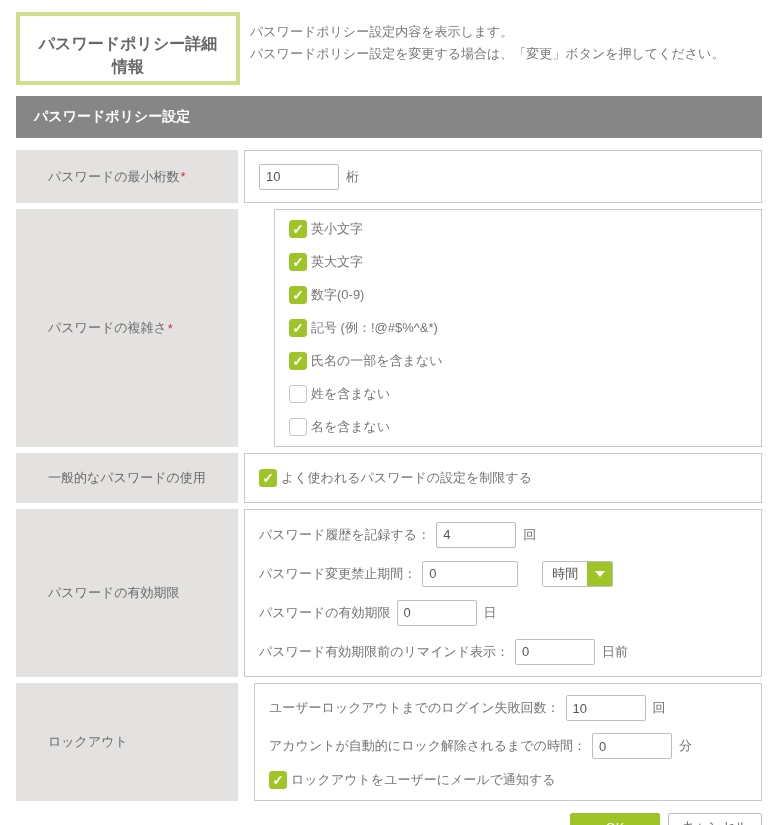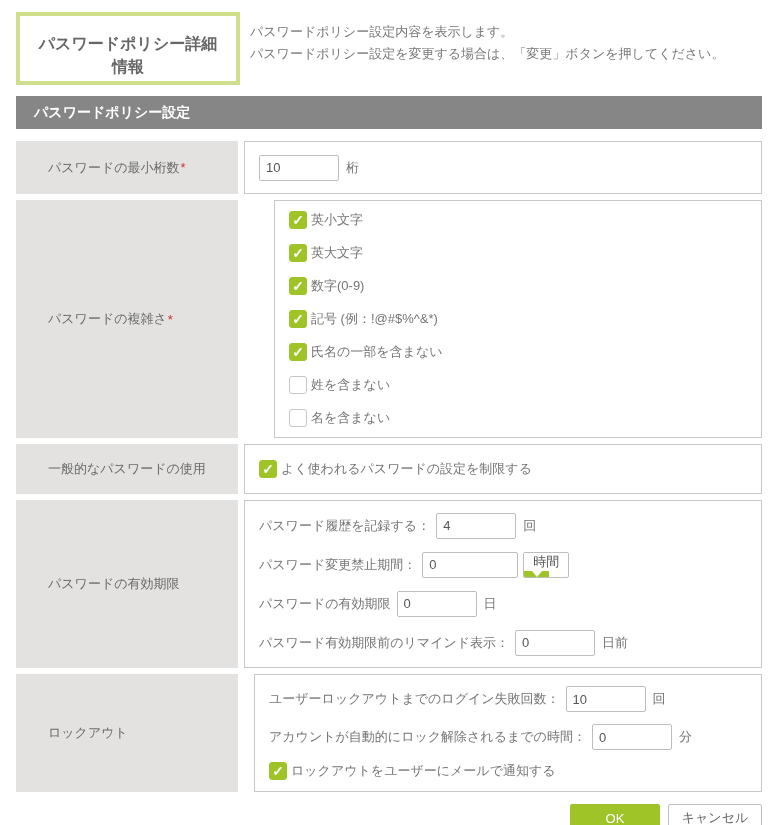--- a/index.html
+++ b/index.html
@@ -23,21 +23,21 @@
   }
   .title-box span {
     display:inline-block; max-width:186px;
     font-size:16px; font-weight:bold; color:#666;
     line-height:23px; word-break:break-all;margin-top:13px;
   }
   .description { padding:9px 0 0 10px; font-size:13px; color:#777; line-height:22px; }
 
   
   .section-header {
-    height:33px; background:#868686; color:#ffffff;
+    height:42px; background:#868686; color:#ffffff;
     font-size:14px; font-weight:bold;
     display:flex; align-items:center; padding-left:18px;
     margin-bottom:12px;
   }
 
   
   .row { display:flex; margin-bottom:6px; }
   .row-label {
     width:222px; flex:0 0 222px;
     background:#e3e2e1;
@@ -86,23 +86,22 @@
   .checkbox.checked {
     background:#9fc428; border-color:#9fc428;
     color:#fff; font-size:14px; font-weight:bold; line-height:1;
   }
   .checkbox.checked::after { content:"\2713"; }
 
   
   .select {
     display:inline-flex; align-items:stretch;
     border:1px solid #bdbdbd; border-radius:2px;
-    height:26px; margin-left:5px; cursor:pointer;
+    height:26px; margin-left:24px; cursor:pointer;
     overflow:hidden;
-    flex-direction:column;
   }
   .select .sel-text { display:flex; align-items:center; padding:0 9px; color:#555; background:#fff; }
   .select .sel-arrow {
     width:25px; background:#9fc428;
     display:flex; align-items:center; justify-content:center;
   }
   .select .sel-arrow i {
     width:0; height:0; display:block;
     border-left:5px solid transparent; border-right:5px solid transparent;
     border-top:6px solid #ffffff;

